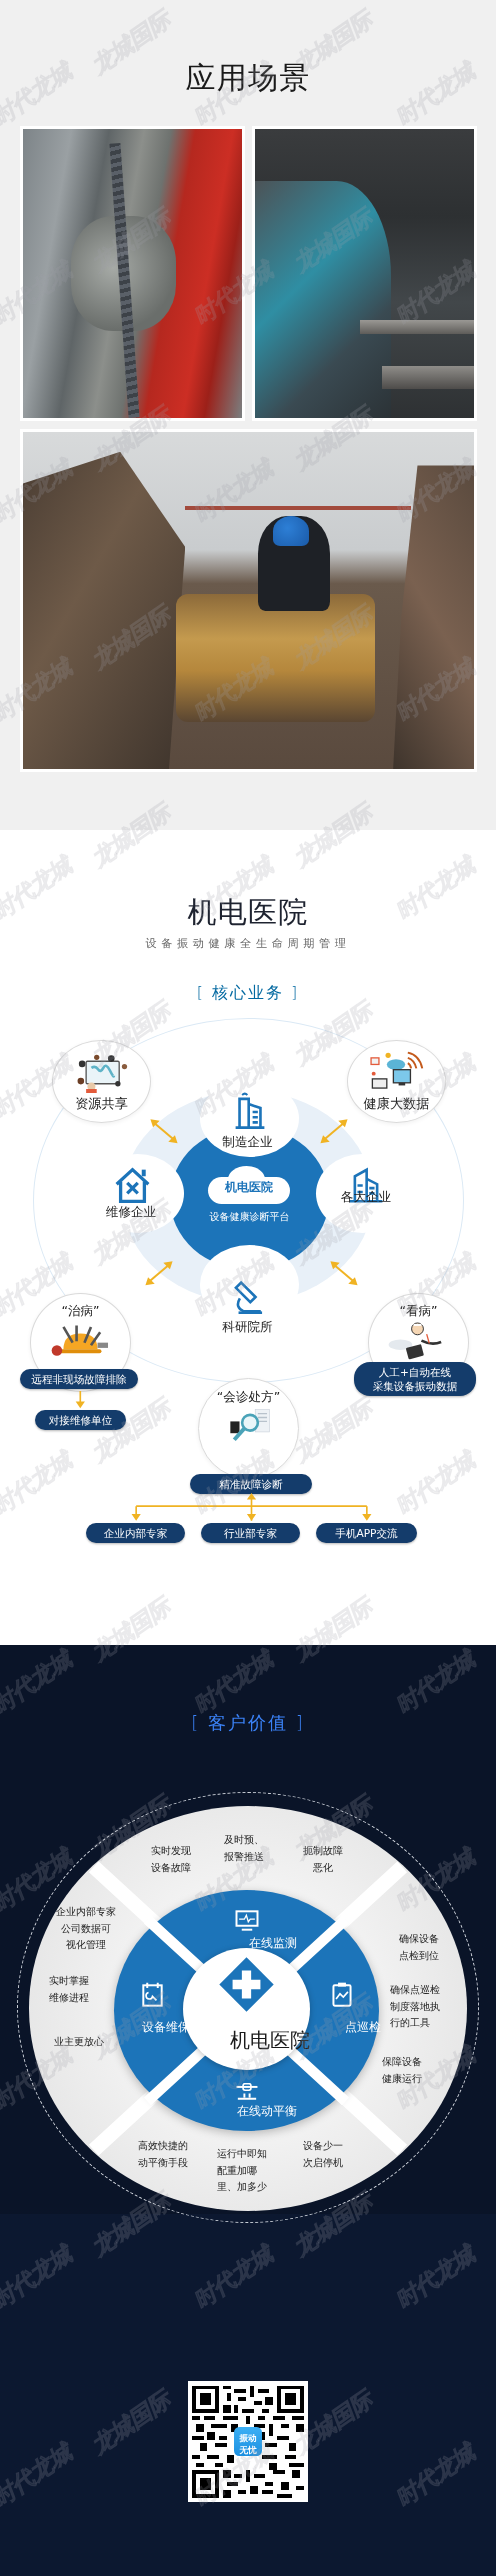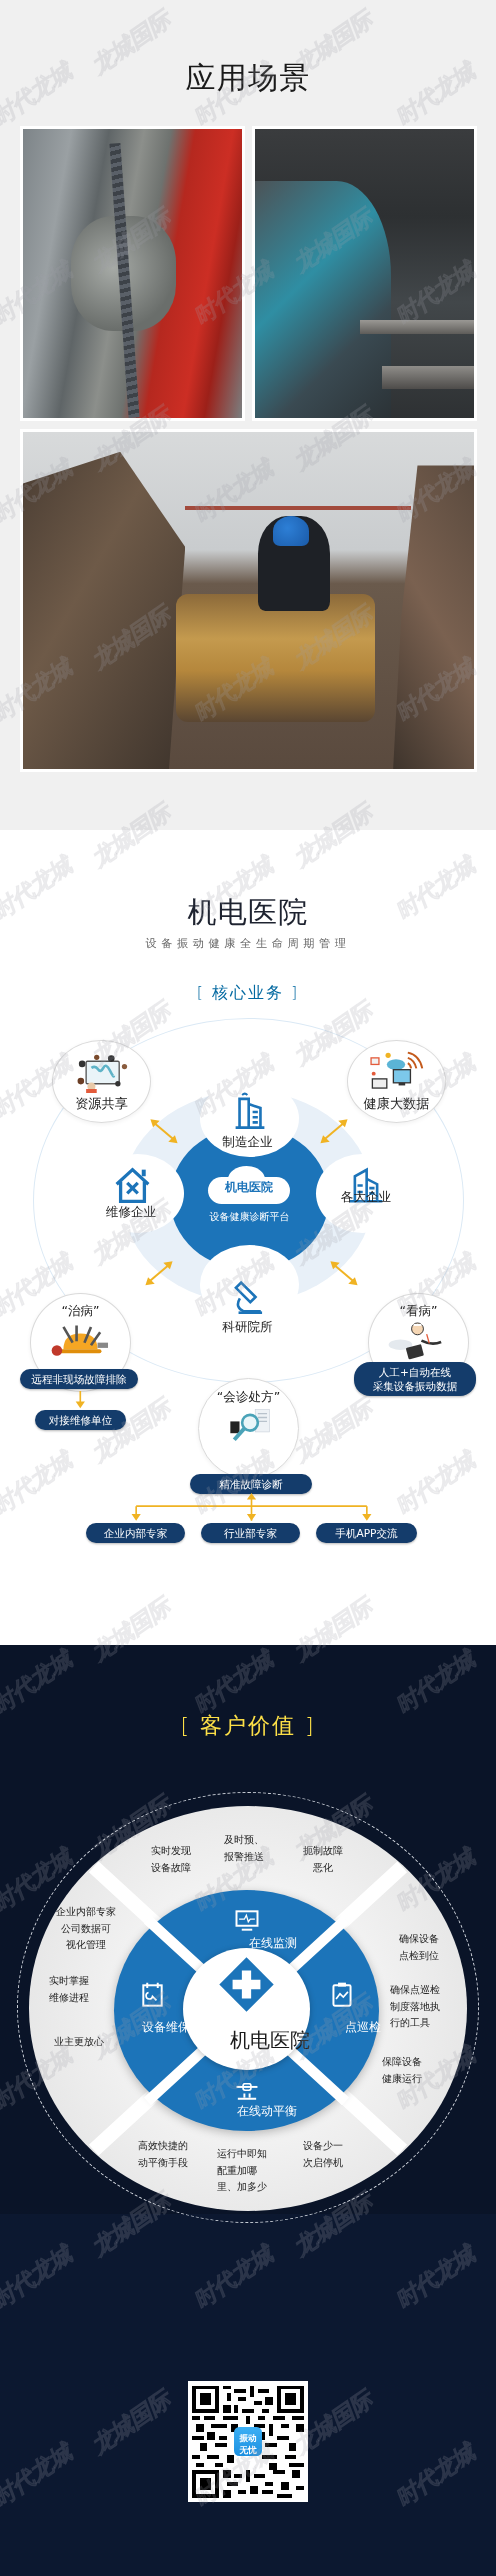--- a/index.html
+++ b/index.html
@@ -219,21 +219,21 @@
     <path d="M10 20h350M10 20v16M360 20v16" fill="none" stroke="#f0b323" stroke-width="2.5"></path>
     <path d="M3 32l7 10 7-10zM178 32l7 10 7-10zM353 32l7 10 7-10z" fill="#f0b323"></path>
   </svg>
   <div class="pill" style="left:86px;top:693px;width:99px;height:20px;">企业内部专家</div>
   <div class="pill" style="left:201px;top:693px;width:99px;height:20px;">行业部专家</div>
   <div class="pill" style="left:316px;top:693px;width:101px;height:20px;">手机APP交流</div>
 </section>
 
 <section id="sec-value" class="abs">
   <div class="lower"></div>
-  <div class="sec-title" style="top:66px;font-size:22px;color:#fde047;letter-spacing:2px;">[ 客户价值 ]</div>
+  <div class="sec-title" style="top:66px;font-size:18px;color:#3b82f6;letter-spacing:2px;">[ 客户价值 ]</div>
 
   <div class="abs" style="left:17px;top:147px;width:462px;height:431px;border:1.3px dashed #cfd4dc;border-radius:50%;"></div>
   <div class="abs" style="left:29px;top:161px;width:438px;height:405px;border-radius:50%;background:radial-gradient(circle at 50% 50%, #f3f3f3 40%, #dedede 100%);"></div>
 
   <svg class="abs" style="left:29px;top:161px;" width="438" height="405" viewBox="0 0 662 612">
     <path d="M98 92L564 520M564 92L98 520" stroke="#fff" stroke-width="22"></path>
   </svg>
 
   <div class="abs" style="left:114px;top:245px;width:265px;height:241px;border-radius:50%;background:#1c74b9;box-shadow:0 2.6px 9.3px rgba(0,0,0,0.25);"></div>
   <svg class="abs" style="left:114px;top:245px;" width="265" height="241" viewBox="0 0 400 365">

